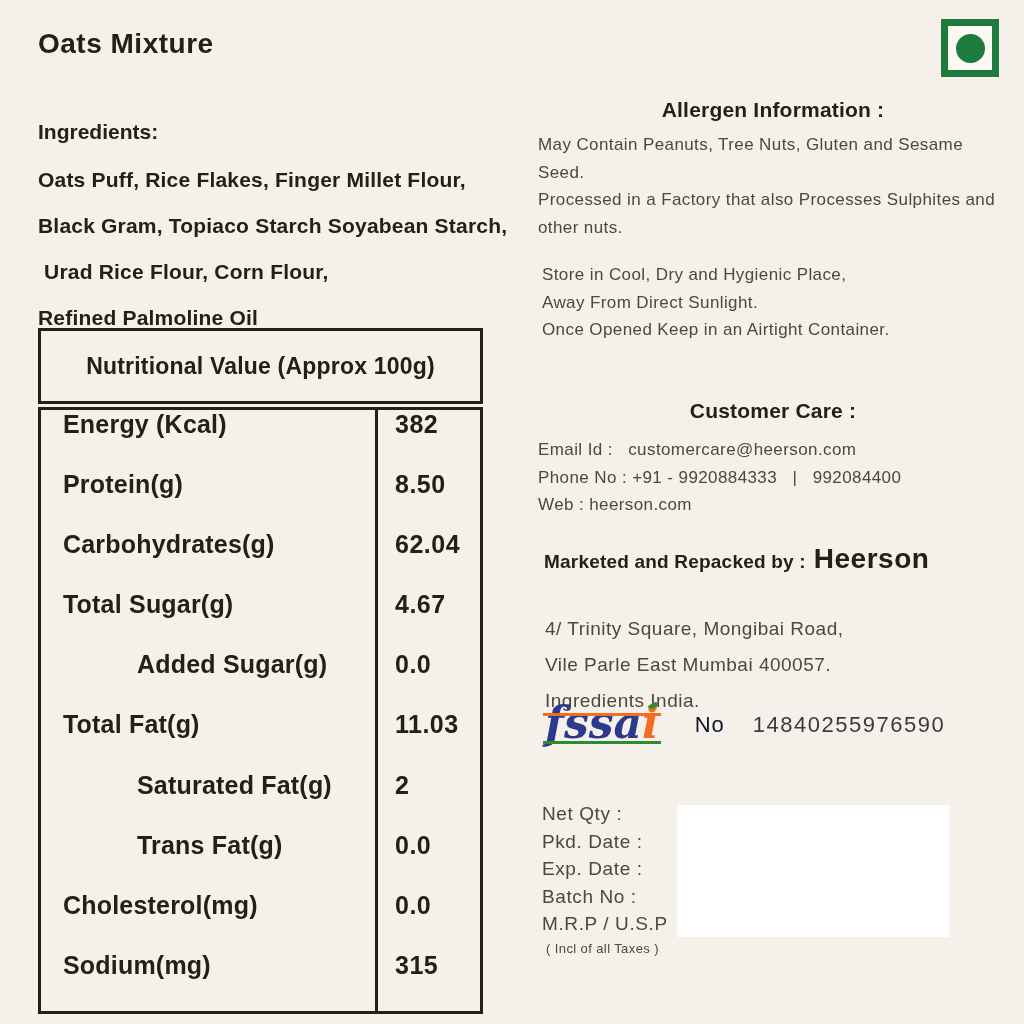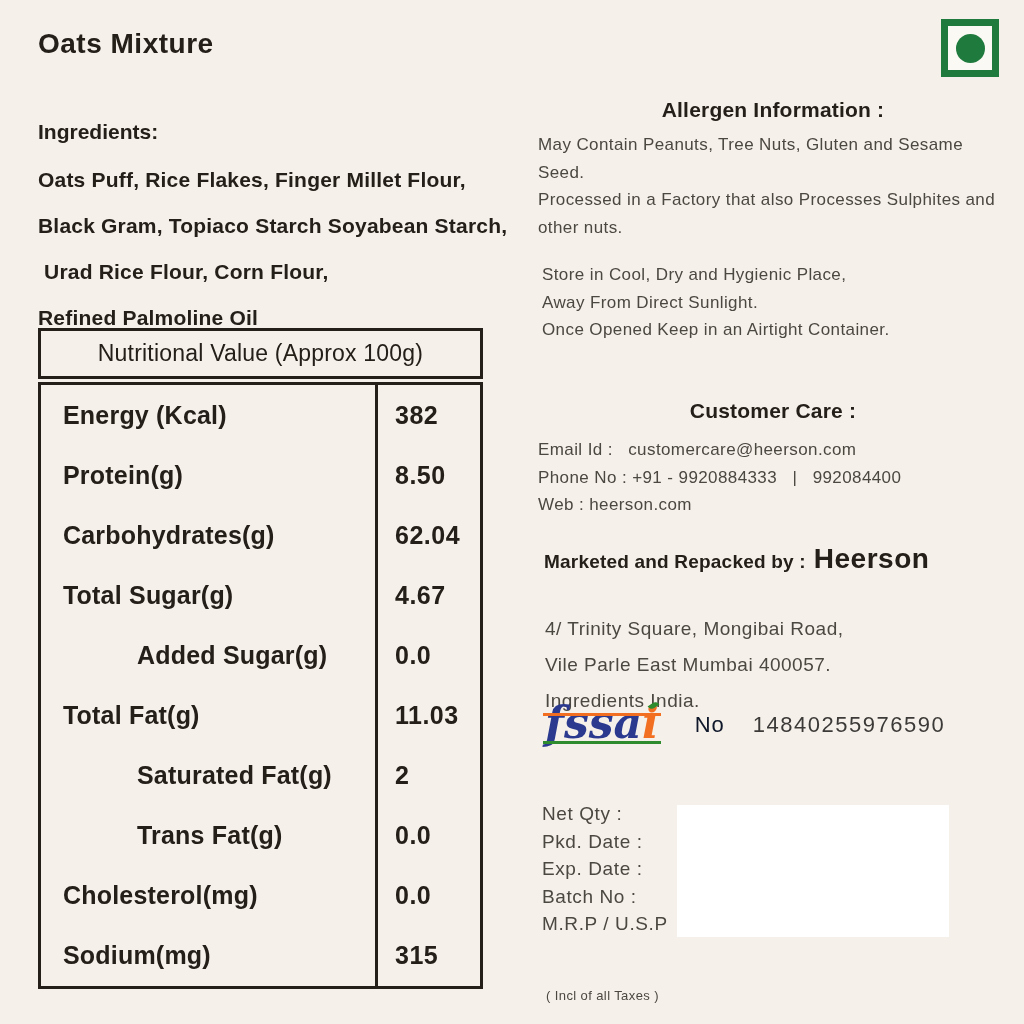--- a/index.html
+++ b/index.html
@@ -34,34 +34,34 @@
   .ingredients-heading{font-size:21px;font-weight:bold;margin-top:36px;}
   .ingredient-lines{margin-top:13px;}
   .ingredient-line{
     font-size:21px;font-weight:bold;line-height:46px;
     letter-spacing:.2px;white-space:pre;
   }
 
   
   .ntable{position:absolute;left:38px;top:328px;width:445px;}
   .ntable-header{
-    height:51px;border:3px solid var(--text);
+    height:76px;border:3px solid var(--text);
     display:flex;align-items:center;justify-content:center;
-    font-size:23px;font-weight:normal;letter-spacing:.2px;
+    font-size:23px;font-weight:bold;letter-spacing:.2px;
   }
   .ntable-body{
     position:relative;margin-top:3px;height:607px;
     border:3px solid var(--text);
     display:flex;flex-direction:column;
   }
   .ntable-divider{
     position:absolute;left:334px;top:0;bottom:0;width:3px;
     background:var(--text);
   }
-  .nrow{flex:1;display:flex;align-items:center;}
+  .nrow{flex:1;display:flex;align-items:flex-start;}
   .nlabel{
     flex:0 0 334px;padding-left:22px;
     font-size:25px;font-weight:bold;letter-spacing:.2px;
   }
   .nlabel.indent{padding-left:96px;}
   .nvalue{
     flex:1;padding-left:20px;
     font-size:25px;font-weight:bold;letter-spacing:.5px;
   }
 
@@ -110,21 +110,21 @@
   .fssai-number{font-size:22px;color:#3c3a38;margin-left:28px;letter-spacing:1.5px;}
 
   
   .declaration{top:800px;left:542px;}
   .decl-line{font-size:19px;line-height:27.5px;color:var(--muted);letter-spacing:.6px;}
   .decl-box{
     position:absolute;left:677px;top:805px;width:272px;height:132px;
     background:var(--box-white);
   }
   .taxes-note{
-    position:absolute;left:546px;top:988px;
+    position:absolute;left:546px;top:941px;
     font-size:13px;color:var(--muted);letter-spacing:.4px;
   }
 
   
   .veg-mark{
     position:absolute;left:941px;top:19px;width:58px;height:58px;
     border:7px solid var(--veg-green);background:#fbf9f4;
     display:flex;align-items:center;justify-content:center;
   }
   .veg-dot{width:29px;height:29px;border-radius:50%;background:var(--veg-green);}

